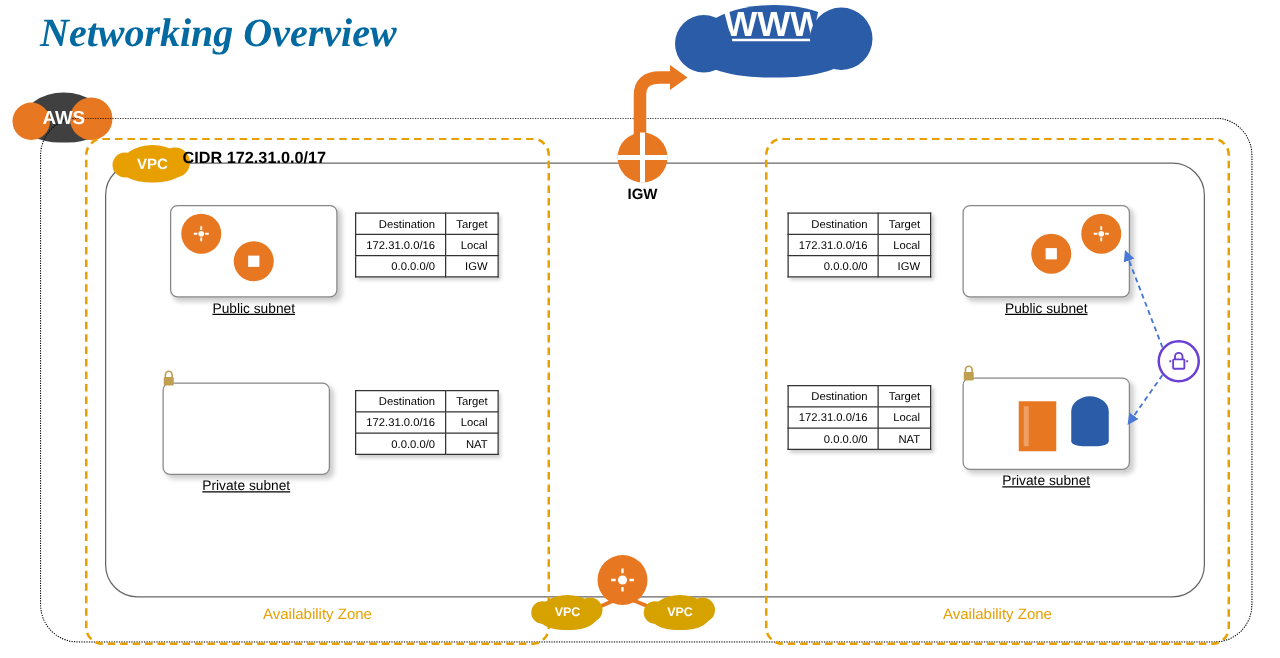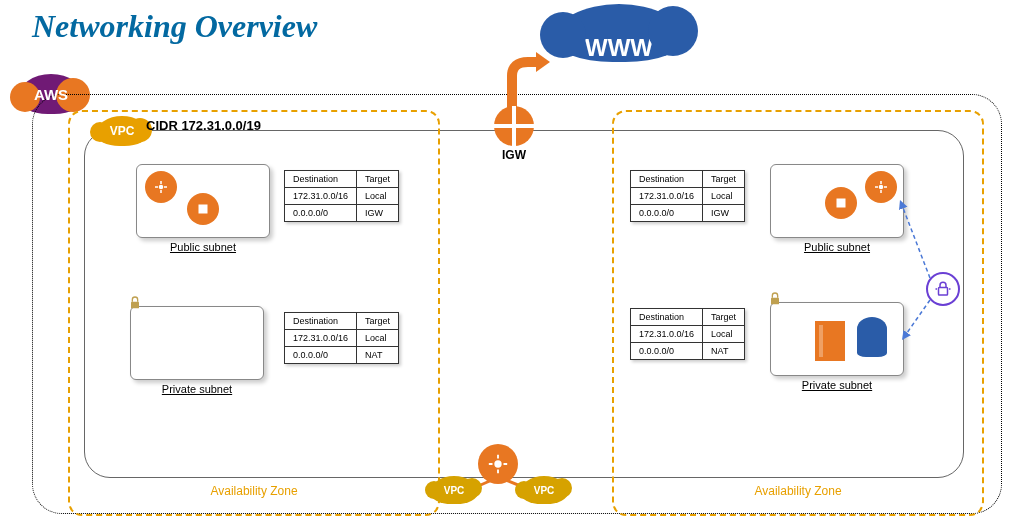--- a/index.html
+++ b/index.html
@@ -13,21 +13,21 @@
   .title {
     position: absolute; top: 8px; left: 32px;
     font-family: "Comic Sans MS", cursive;
     font-size: 32px; font-style: italic; font-weight: 600;
     color: #0369a1;
   }
   
   .aws-cloud {
     position: absolute; left: 18px; top: 74px;
     width: 66px; height: 40px;
-    background: #701a75;
+    background: #404040;
     border-radius: 50% 50% 45% 45% / 60% 60% 40% 40%;
     display: flex; align-items: center; justify-content: center;
     color: #fff; font-weight: bold; font-size: 15px;
   }
   .aws-cloud::before, .aws-cloud::after {
     content: ""; position: absolute; background: #e87722; border-radius: 50%;
   }
   .aws-cloud::before { width: 30px; height: 30px; left: -8px; top: 8px; }
   .aws-cloud::after  { width: 34px; height: 34px; right: -6px; top: 4px; }
 
@@ -42,22 +42,22 @@
   }
   .vpc-cloud::before, .vpc-cloud::after {
     content: ""; position: absolute; background: #e8a000; border-radius: 50%;
   }
   .vpc-cloud::before { width: 20px; height: 20px; left: -6px; top: 6px; }
   .vpc-cloud::after  { width: 24px; height: 24px; right: -4px; top: 2px; }
 
   .www-cloud {
     position: absolute; left: 554px; top: 4px; width: 130px; height: 58px;
     background: #2a5ca8; border-radius: 50% 50% 45% 45% / 60% 60% 40% 40%;
-    display: flex; align-items: flex-end; justify-content: center;
-    color: #fff; font-weight: bold; font-size: 24px;
+    display: flex; align-items: flex-start; justify-content: center;
+    color: #fff; font-weight: bold; font-size: 28px; text-decoration: underline;
   }
   .www-cloud::before, .www-cloud::after {
     content: ""; position: absolute; background: #2a5ca8; border-radius: 50%;
   }
   .www-cloud::before { width: 46px; height: 46px; left: -14px; top: 8px; }
   .www-cloud::after  { width: 50px; height: 50px; right: -14px; top: 2px; }
 
   
   .region-box {
     position: absolute; left: 32px; top: 94px; width: 970px; height: 420px;
@@ -120,21 +120,21 @@
   .db-icon {
     width: 30px; height: 40px; background: #2a5ca8; border-radius: 50% 50% 30% 30% / 30% 30% 10% 10%;
     position: absolute;
   }
 
   
   table.rt {
     position: absolute; border-collapse: collapse; font-size: 9px; background: #fff;
     box-shadow: 2px 2px 3px rgba(0,0,0,.2);
   }
-  table.rt th, table.rt td { border: 1px solid #333; padding: 3px 8px; text-align: left; }
+  table.rt th, table.rt td { border: 1px solid #333; padding: 3px 8px; text-align: right; }
   table.rt th { font-weight: normal; }
 
   
   .igw { position: absolute; left: 494px; top: 106px; z-index: 8; }
   .igw-circle {
     width: 40px; height: 40px; border-radius: 50%; background: #e87722;
     display: flex; align-items: center; justify-content: center;
     position: relative;
   }
   .igw-circle::before, .igw-circle::after {
@@ -186,21 +186,21 @@
   <path d="M46 4 L60 14 L46 24 Z" fill="#e87722"></path>
 </svg>
 
 <div class="aws-cloud">
   <span style="position:relative; z-index:2;">AWS</span>
 </div>
 
 <div class="vpc-cloud">
   <span style="position:relative; z-index:2;">VPC</span>
 </div>
-<div class="cidr">CIDR 172.31.0.0/19</div>
+<div class="cidr">CIDR 172.31.0.0/17</div>
 
 <div class="region-box"></div>
 
 <div class="vpc-box"></div>
 
 <div class="az az-left">
   <span class="az-label">Availability Zone</span>
 </div>
 
 <div class="az az-right">

